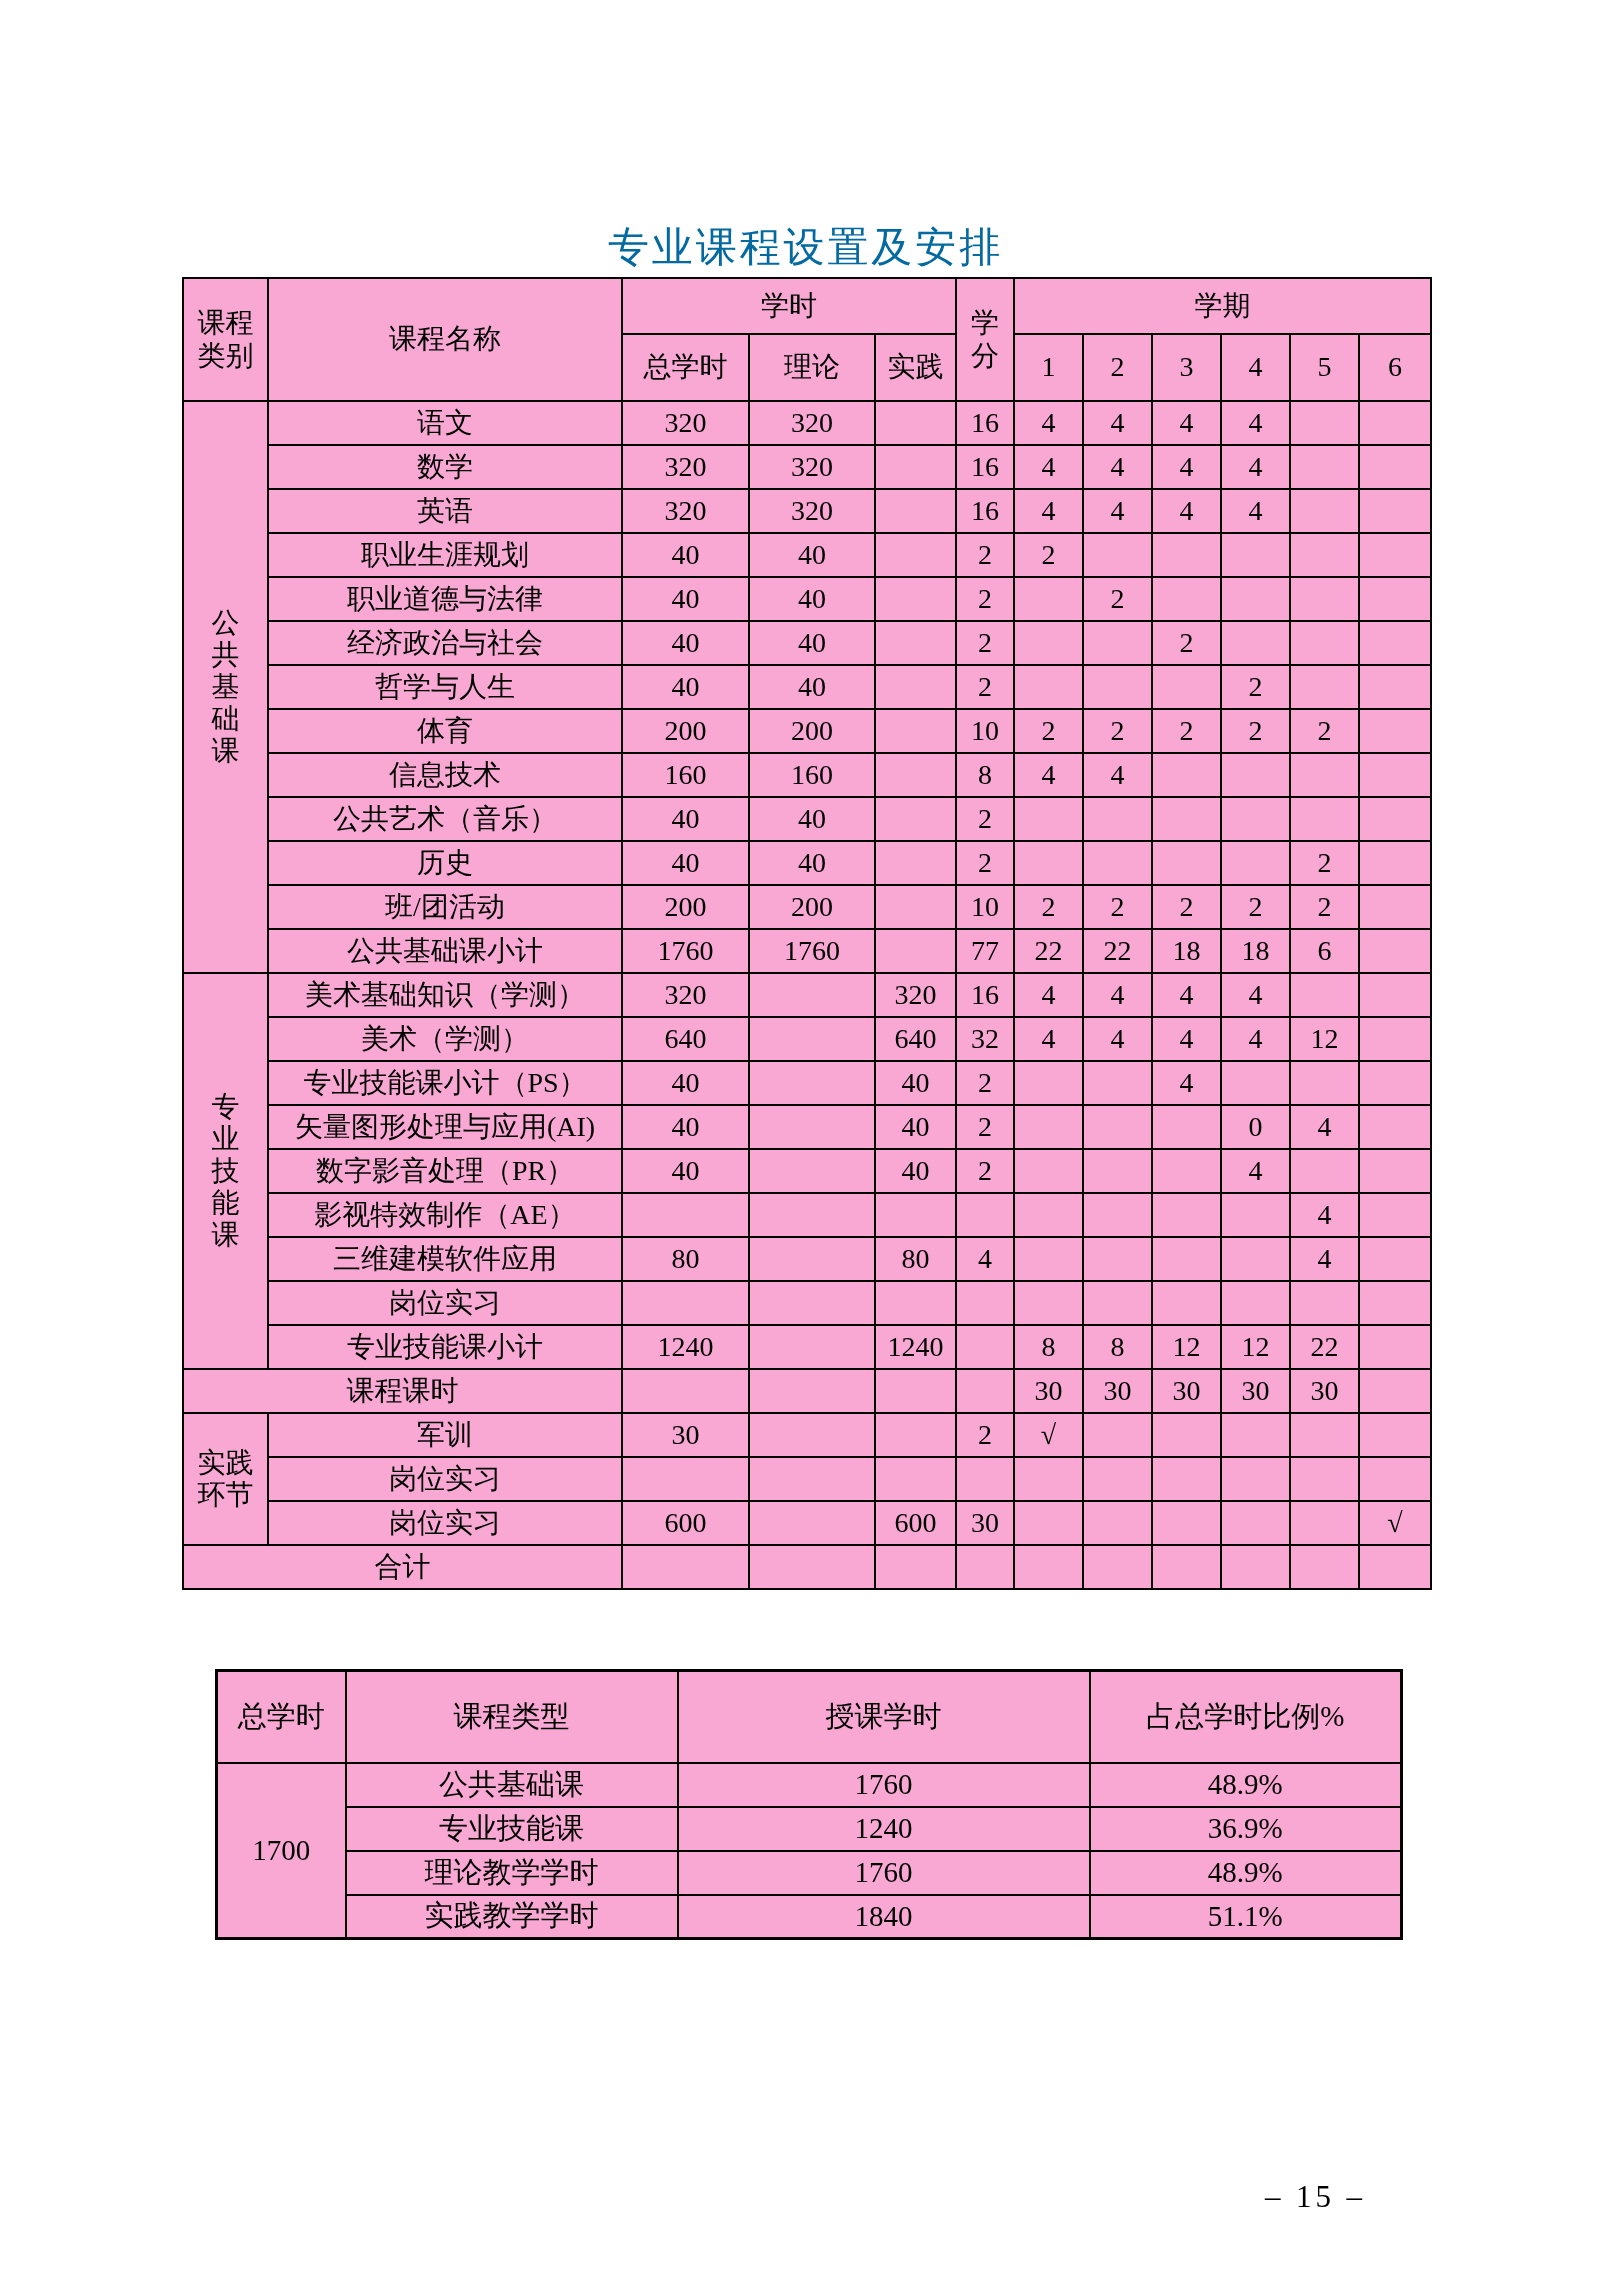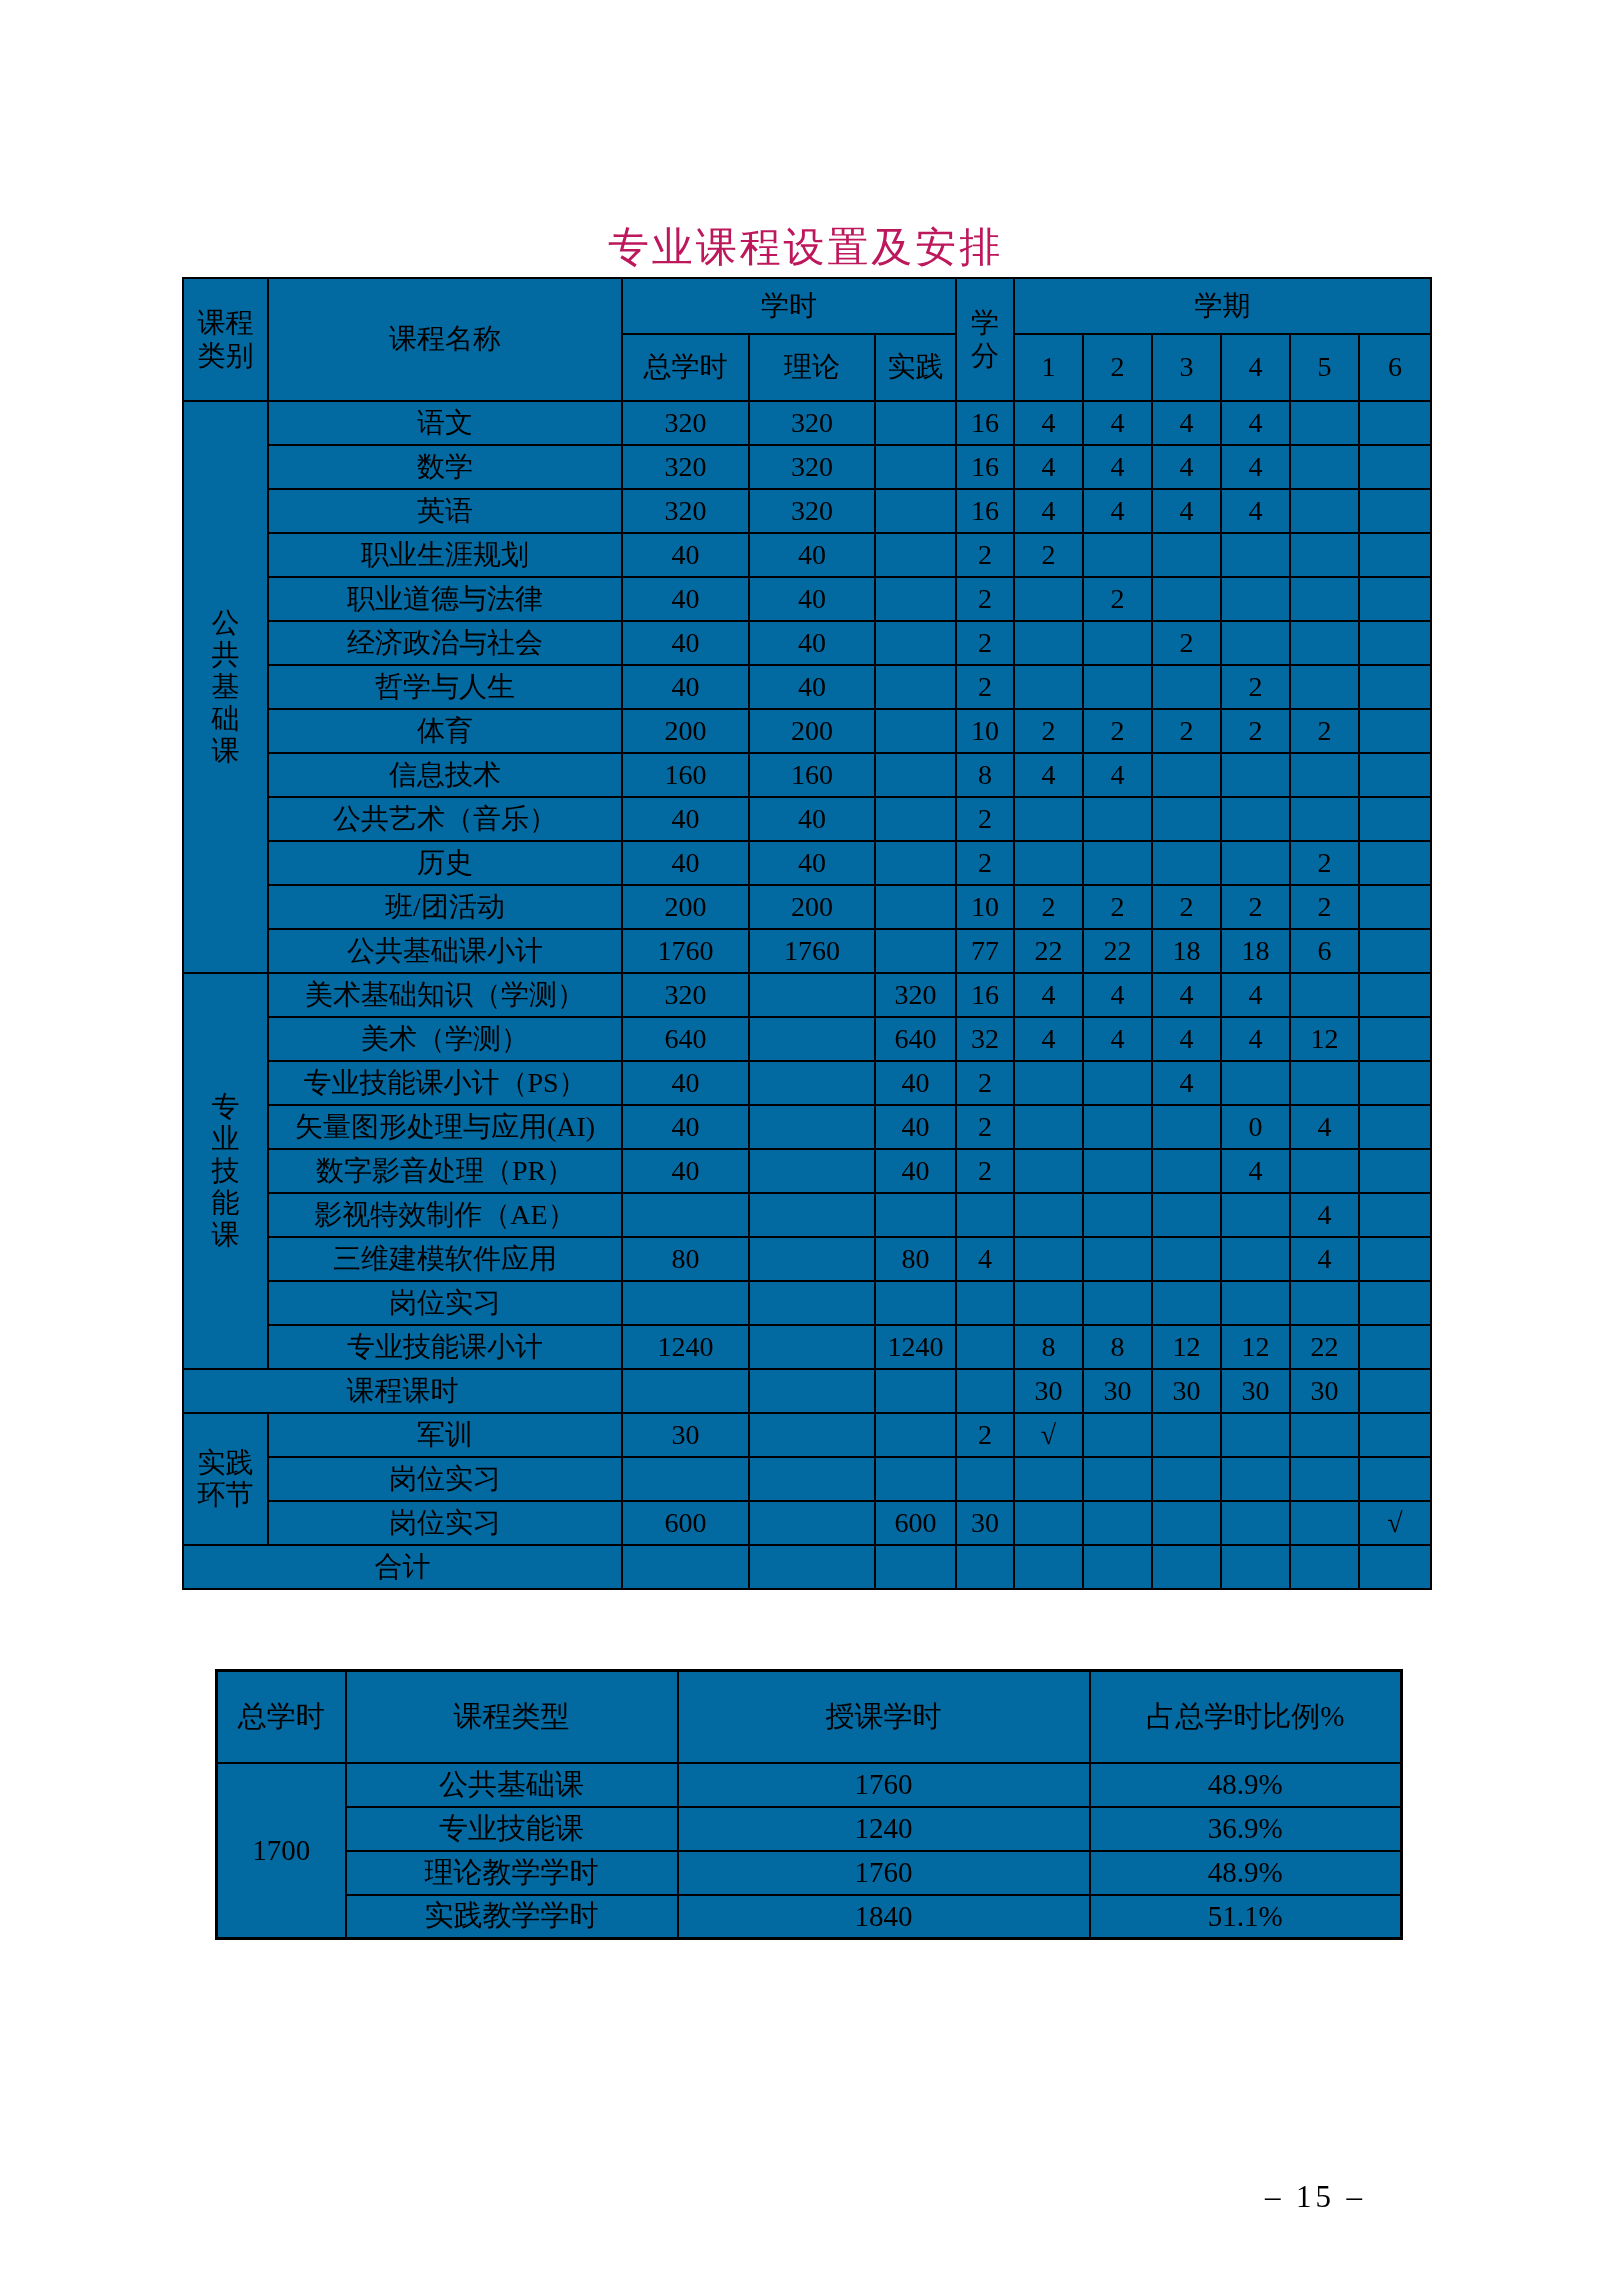--- a/index.html
+++ b/index.html
@@ -10,26 +10,26 @@
     height: 2293px;
     font-family: "Liberation Serif", "DejaVu Serif", serif;
     color: #000000;
   }
   .doc-title {
     position: absolute;
     text-align: center;
     font-size: 41px;
     letter-spacing: 2.9px;
     white-space: nowrap;
-    color: #be185d;
+    color: #0369a1;
   }
   #title1 { left: 182px; width: 1247px; top: 220px; }
   #title2 { left: 215px; width: 1185px; top: 1700px; font-size: 39px; }
 
-  table { border-collapse: collapse; table-layout: fixed; background: #0369a1; }
+  table { border-collapse: collapse; table-layout: fixed; background: #f9a8d4; }
 
   
   #course-table {
     position: absolute;
     left: 182px;
     top: 277px;
     width: 1247px;
   }
   #course-table td {
     border: 2px solid #000;

